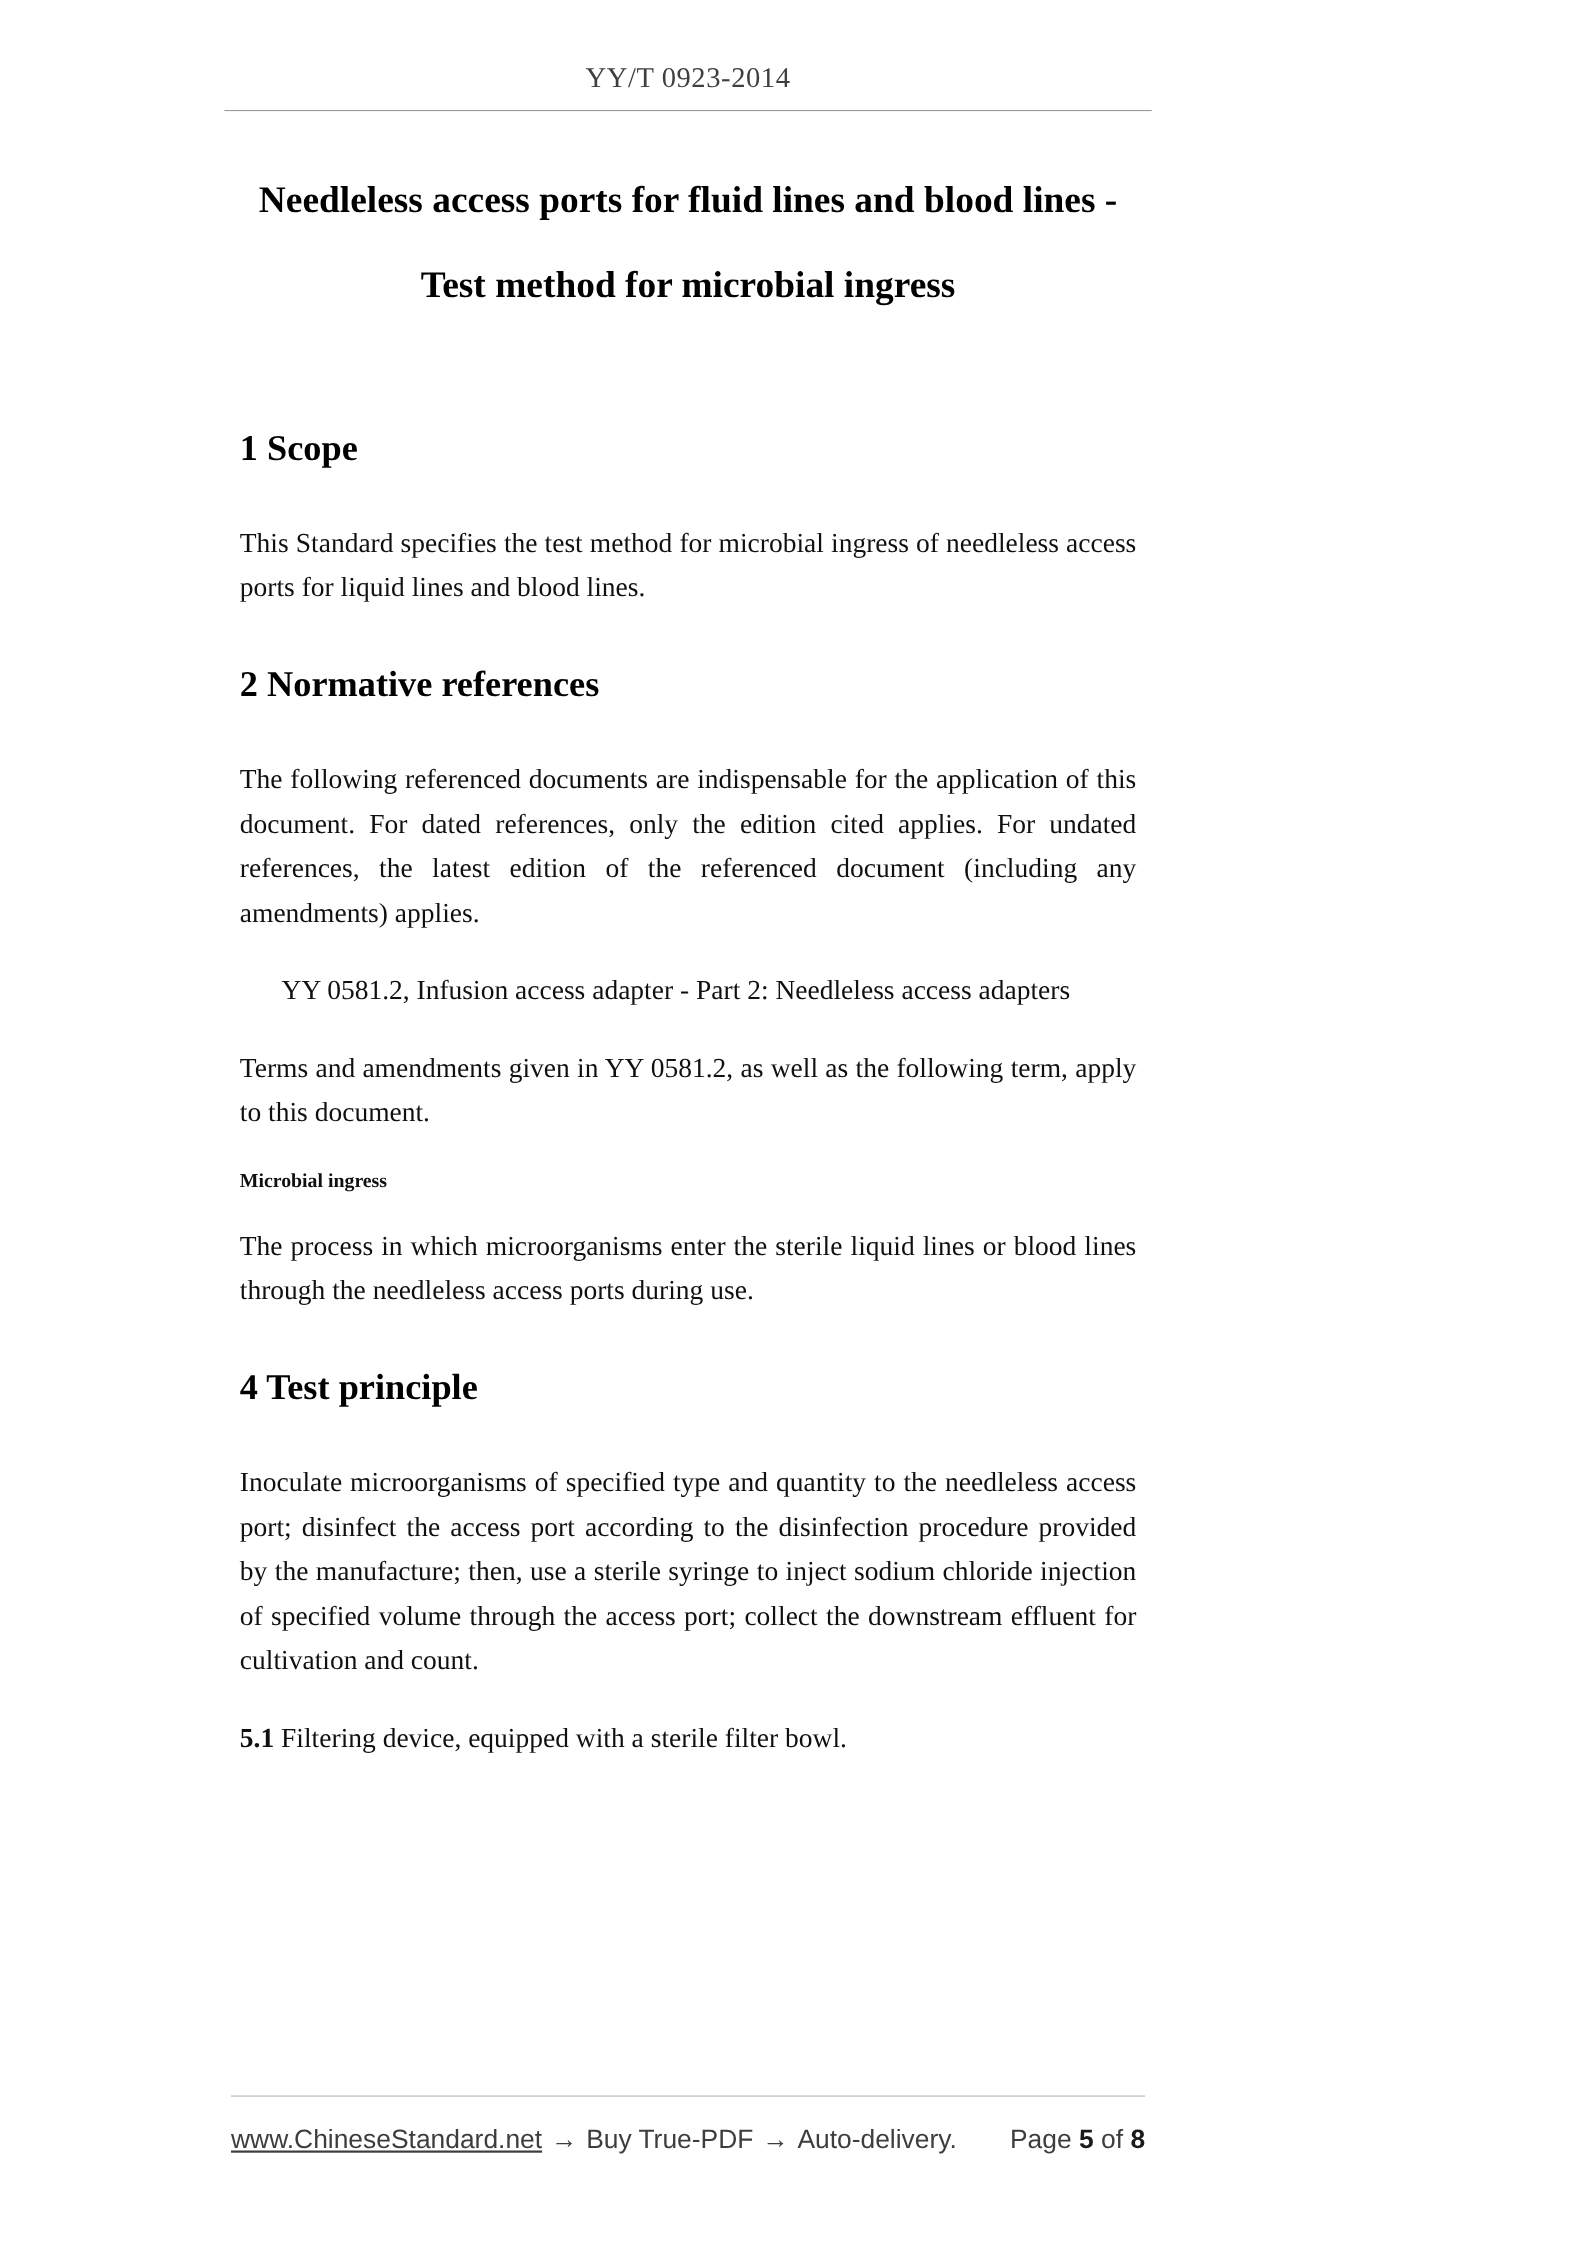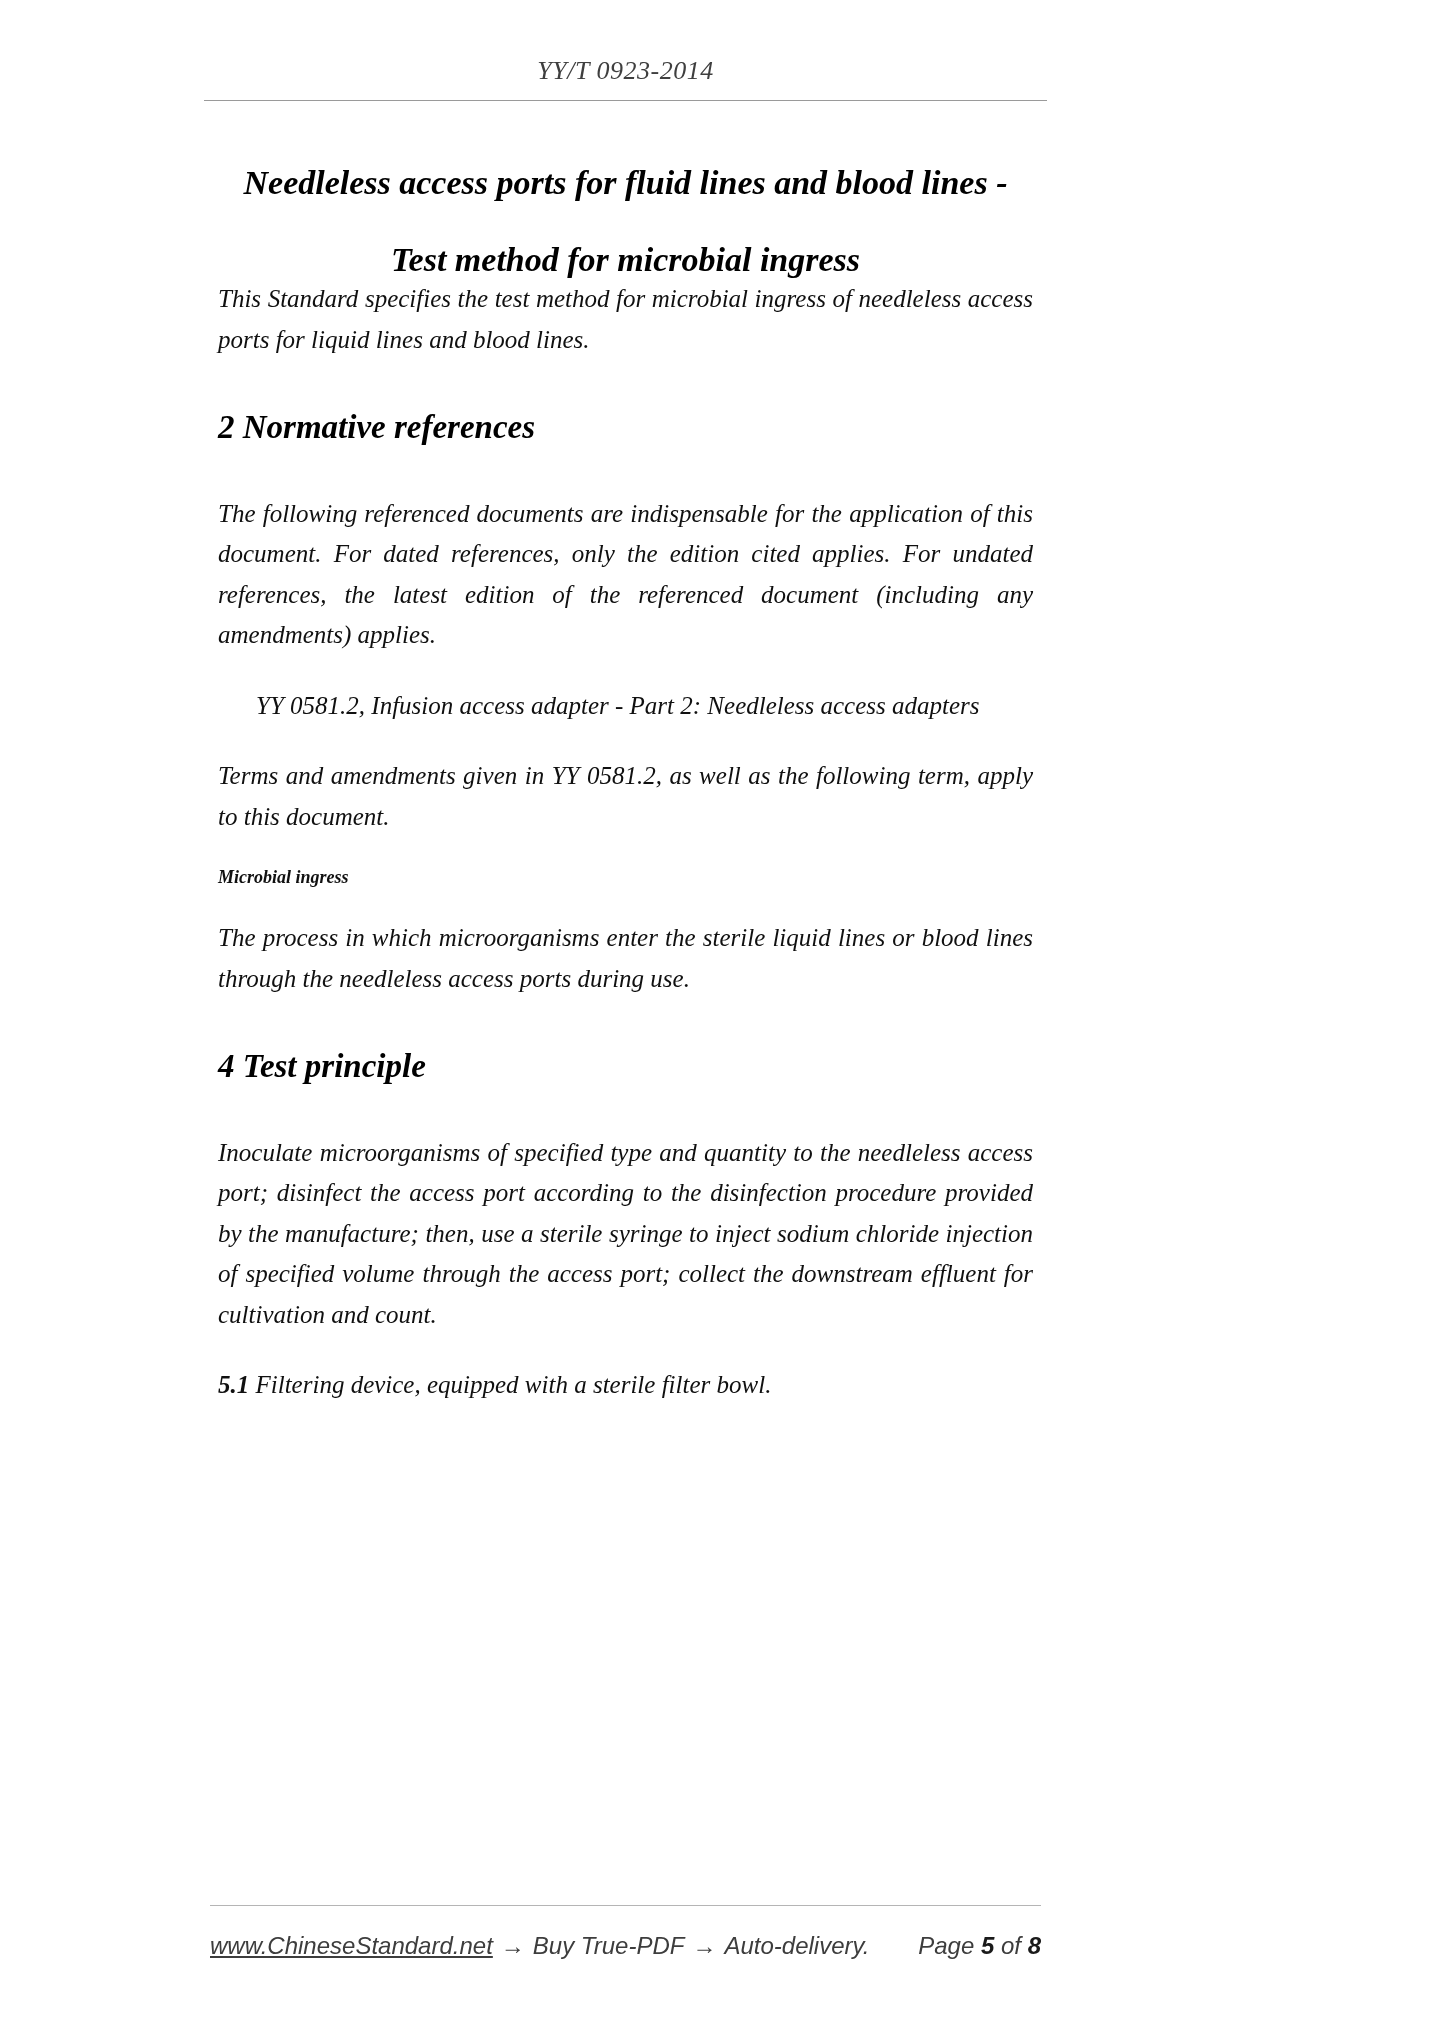--- a/index.html
+++ b/index.html
@@ -10,21 +10,20 @@
     background: #ffffff;
     font-family: "Liberation Serif", serif;
     color: #101010;
   }
   .page {
     position: relative;
     width: 1251px;
     height: 2044px;
     background: #ffffff;
     overflow: hidden;
-    font-style: italic;
   }
   .content { padding: 56px 218px 0 218px; }
 
   .doc-number {
     text-align: center;
     font-size: 26px;
     color: #3f3f3f;
     letter-spacing: 0.5px;
   }
   .header-rule {
@@ -115,20 +114,21 @@
       <div class="doc-number">YY/T 0923-2014</div>
       <hr class="header-rule">
     </header>
 
     <h1 class="title">
       <span class="line">Needleless access ports for fluid lines and blood lines -</span>
       <span class="line">Test method for microbial ingress</span>
     </h1>
 
     <section>
+      <h2 class="section-heading first">1 Scope</h2>
       <p class="para">This Standard specifies the test method for microbial ingress of needleless access ports for liquid lines and blood lines.</p>
     </section>
 
     <section>
       <h2 class="section-heading">2 Normative references</h2>
       <p class="para">The following referenced documents are indispensable for the application of this document. For dated references, only the edition cited applies. For undated references, the latest edition of the referenced document (including any amendments) applies.</p>
       <p class="reference">YY 0581.2, Infusion access adapter - Part 2: Needleless access adapters</p>
     </section>
 
     <section>

